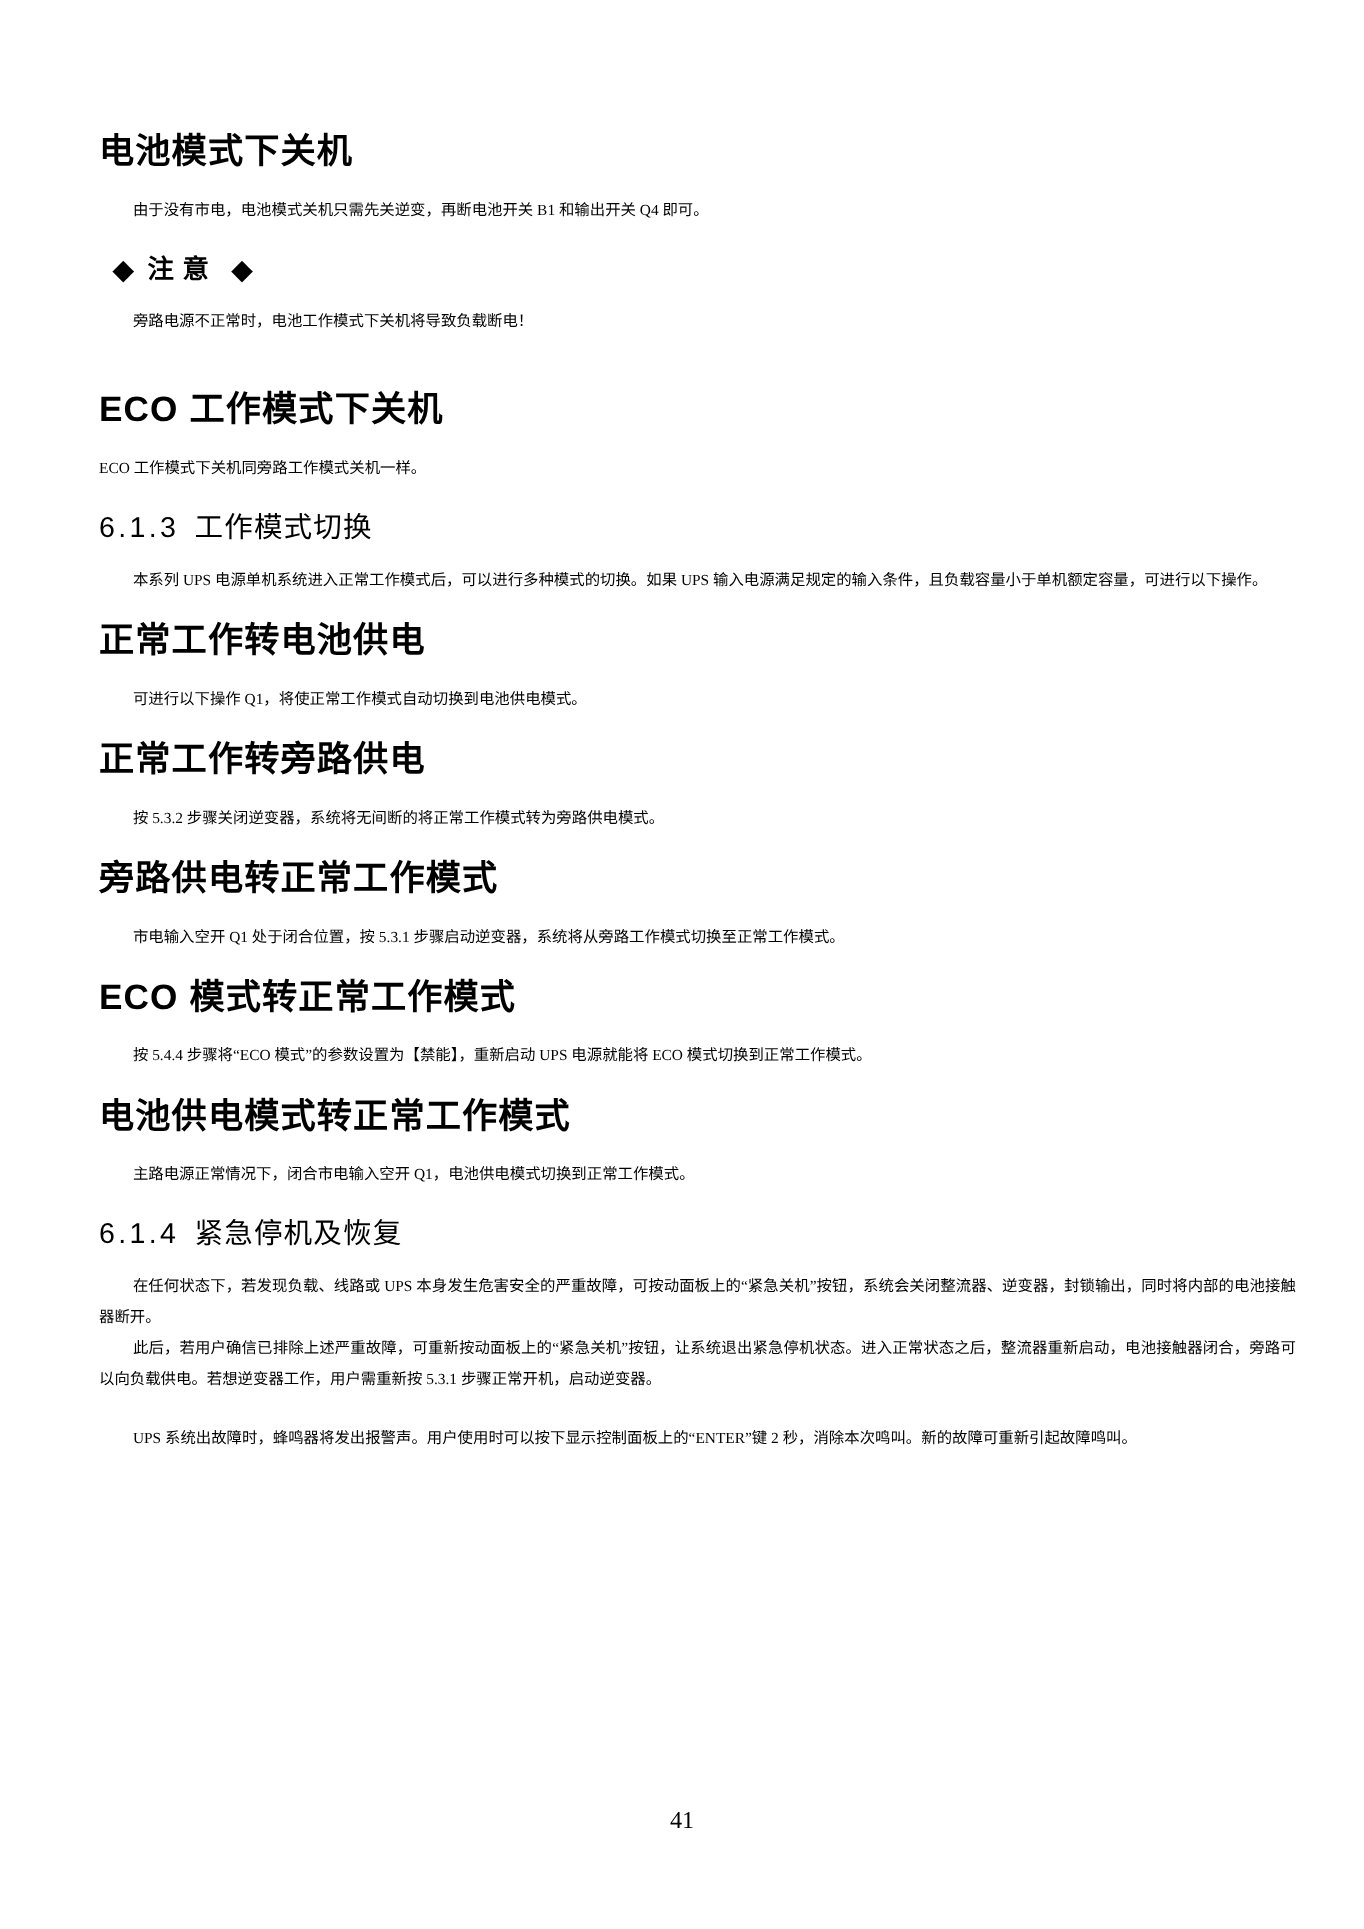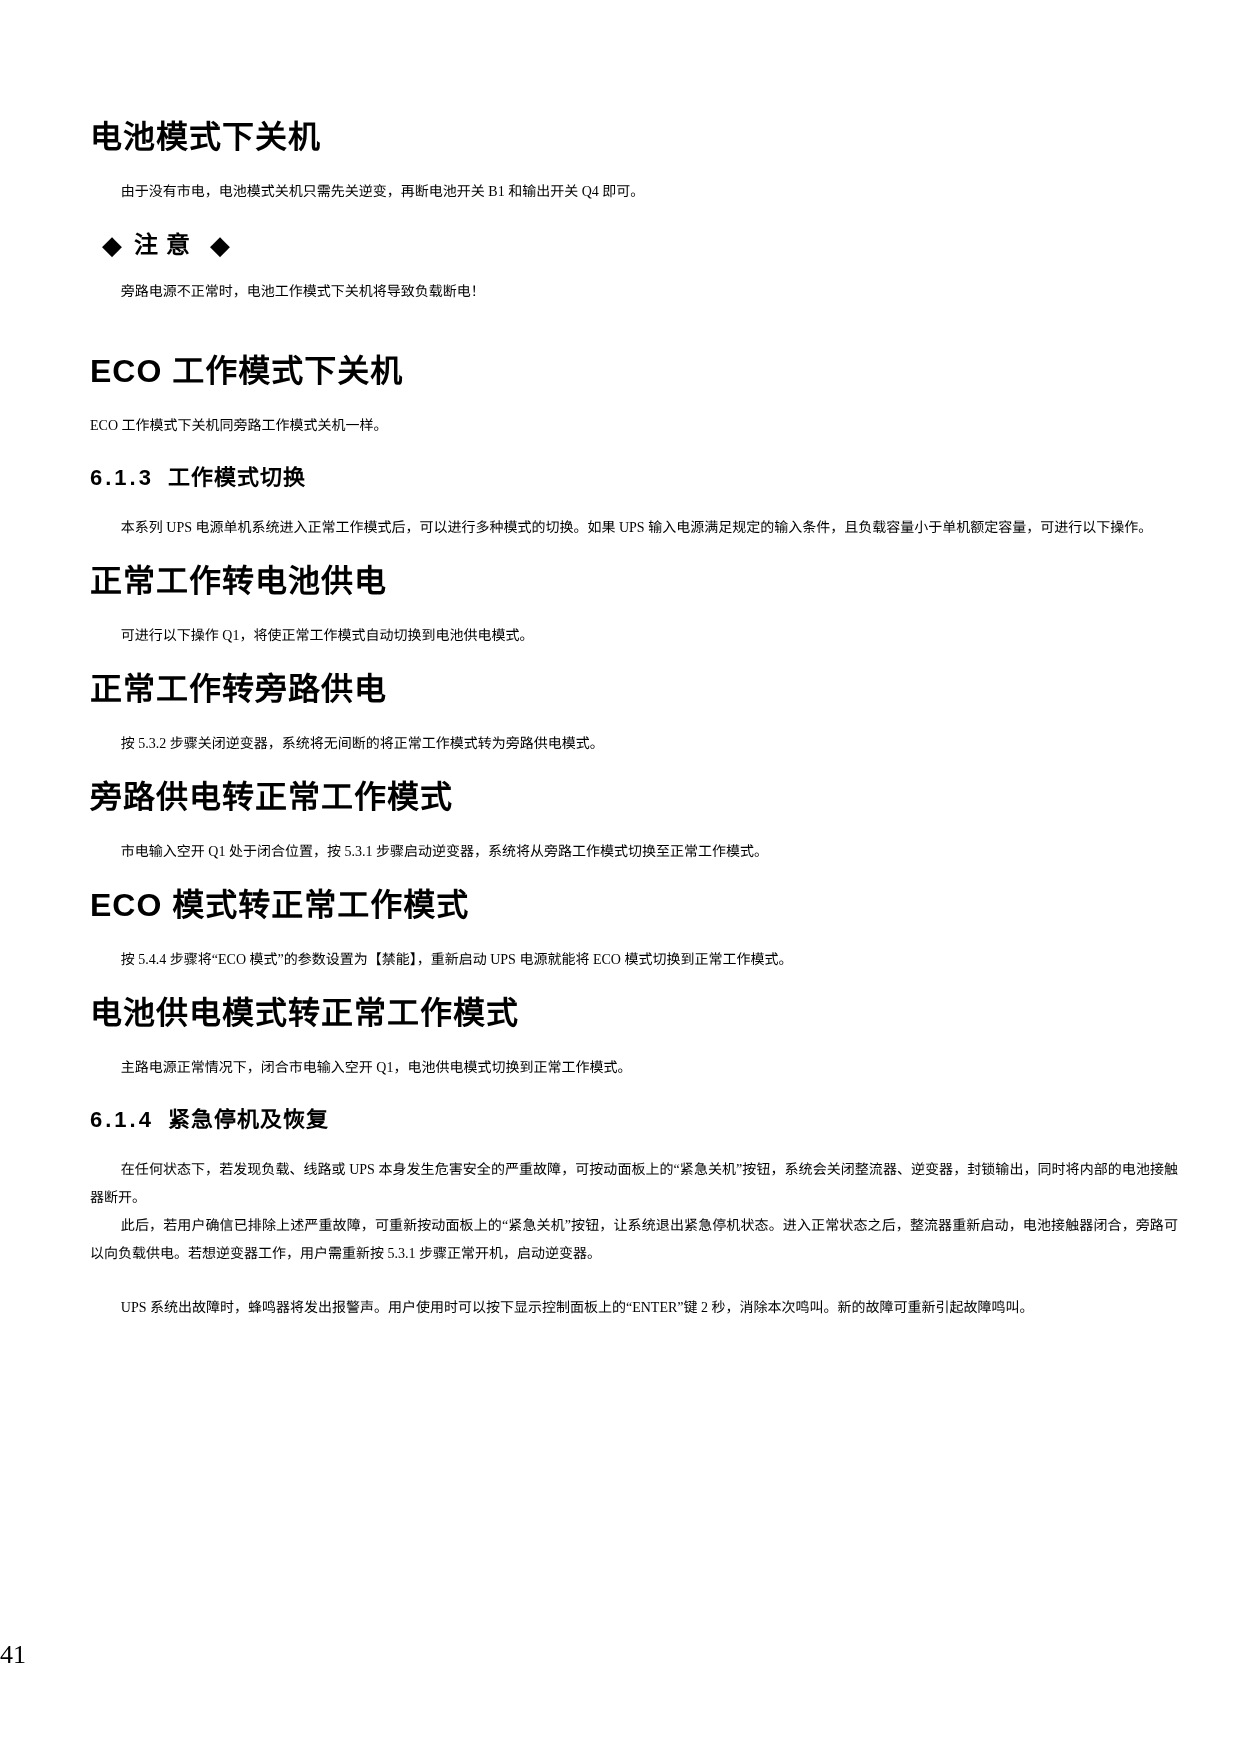--- a/index.html
+++ b/index.html
@@ -15,22 +15,22 @@
     font-family: "Liberation Serif", "DejaVu Serif", serif;
     overflow: hidden;
   }
   .page-content {
     padding: 98px 62px 0 90px;
     box-sizing: border-box;
   }
   
   .sec-heading {
     font-family: "Liberation Sans", "DejaVu Sans", sans-serif;
-    font-weight: 700;
-    font-size: 22px;
+    font-weight: 400;
+    font-size: 26px;
     line-height: 32px;
     margin: 22px 0 0 0;
     letter-spacing: 1px;
   }
   .sec-heading .sec-num {
     letter-spacing: 3px;
     margin-right: 14px;
   }
   
   .sub-heading {
@@ -66,22 +66,22 @@
   }
   .note-line .note-label {
     margin: 0 12px;
     letter-spacing: 8px;
   }
   .page-number {
     position: absolute;
     top: 1642px;
     left: 0;
     width: 100%;
-    text-align: left;
-    font-size: 26px;
+    text-align: center;
+    font-size: 22px;
     line-height: 26px;
     font-family: "Liberation Serif", "DejaVu Serif", serif;
   }
 </style>
 </head>
 <body>
 
 <div class="page-content">
 
   <h3 class="sub-heading">电池模式下关机</h3>

